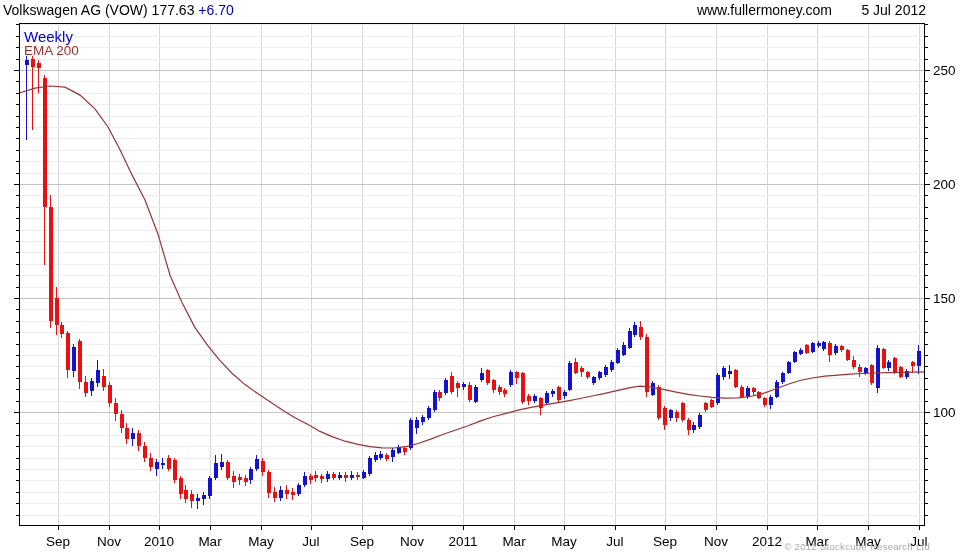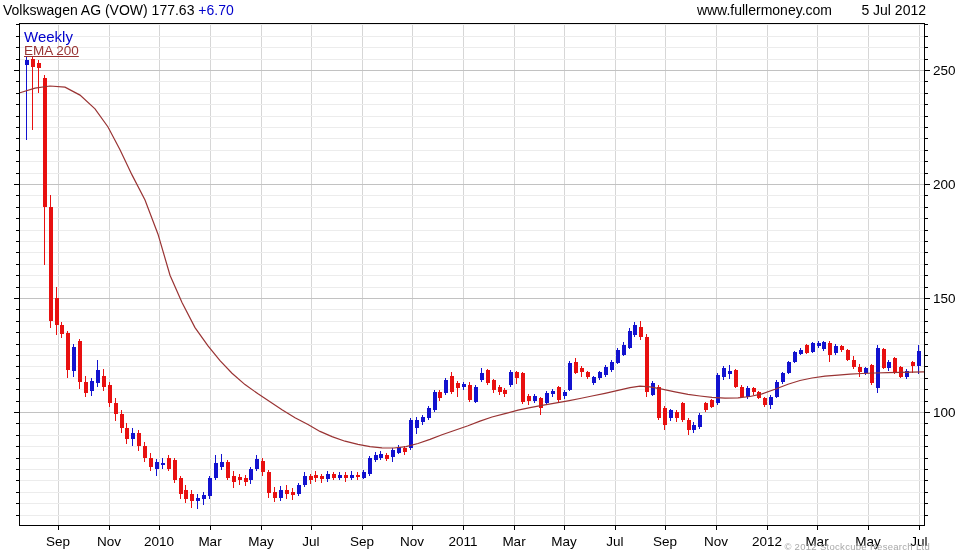--- a/index.html
+++ b/index.html
@@ -6,21 +6,21 @@
   body{
     width:980px;height:560px;position:relative;background:#ffffff;
     font-family:"Liberation Sans","DejaVu Sans",sans-serif;overflow:hidden;
   }
   #chart-svg{position:absolute;left:0;top:0;}
   .title-bar{position:absolute;left:3px;top:2px;font-size:14px;color:#000;white-space:pre;}
   .chg{color:#0000cc;text-align:center;}
   .website{position:absolute;top:2px;right:148px;font-size:14px;color:#000;text-decoration:none;text-align:center;}
   .chart-date{position:absolute;top:2px;right:54px;font-size:14px;color:#000;}
   .legend-weekly{position:absolute;left:24px;top:28px;font-size:15px;color:#0000cc;}
-  .legend-ema{position:absolute;left:24px;top:43px;font-size:13.5px;color:#993333;text-decoration:underline;}
+  .legend-ema{position:absolute;left:24px;top:43px;font-size:13.5px;color:#993333;}
   .copyright{position:absolute;top:541px;right:50px;font-size:9.5px;color:#a8a8a8;letter-spacing:.3px;text-align:right;}
   text{font-family:"Liberation Sans","DejaVu Sans",sans-serif;}
 </style>
 </head>
 <body>
 
 <div class="title-bar"><span>Volkswagen AG (VOW) 177.63 </span><span class="chg">+6.70</span></div>
 <span class="website">www.fullermoney.com</span>
 <span class="chart-date">5 Jul 2012</span>
 

